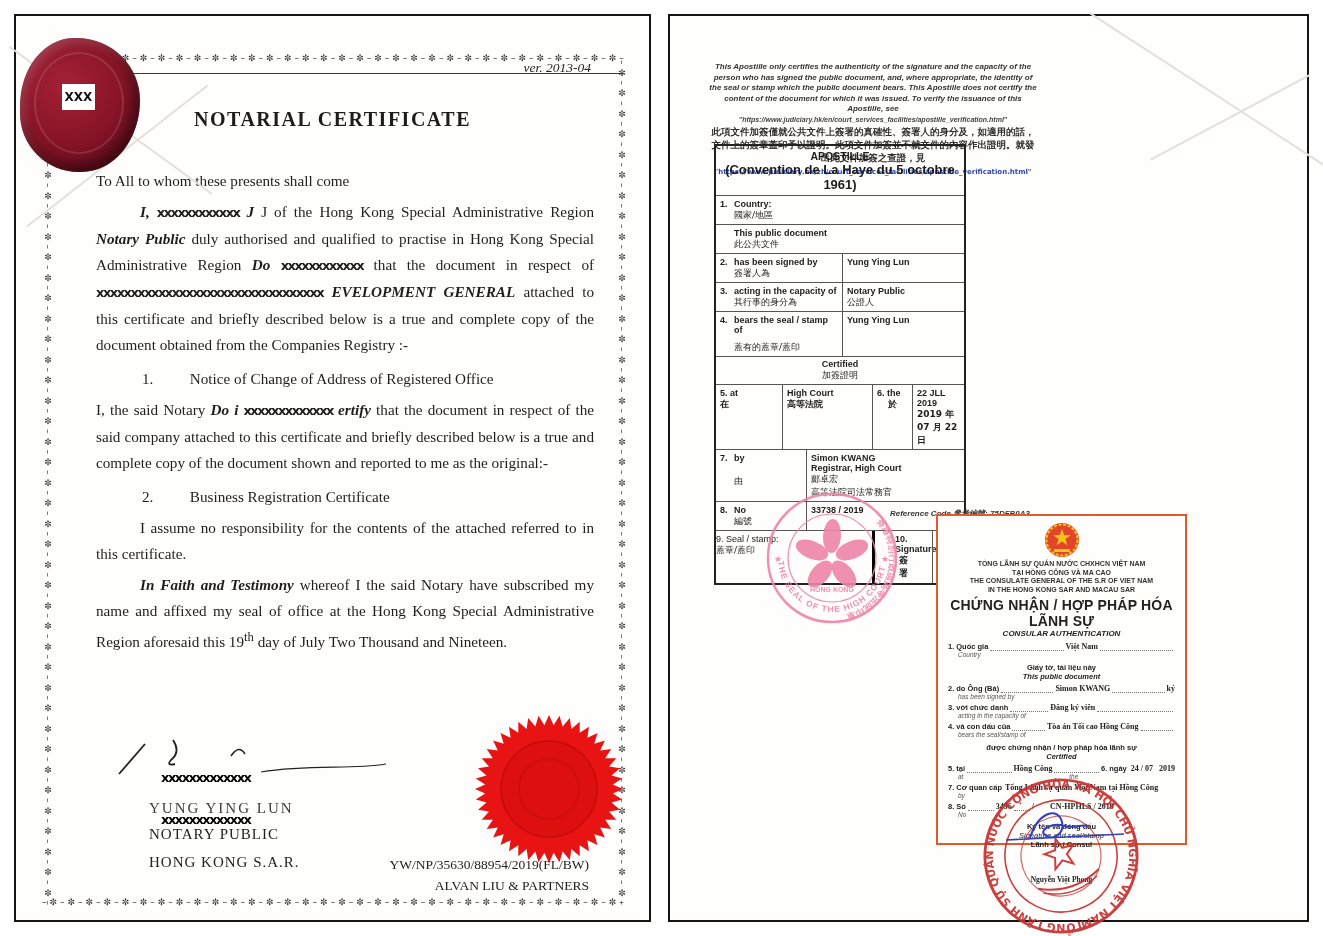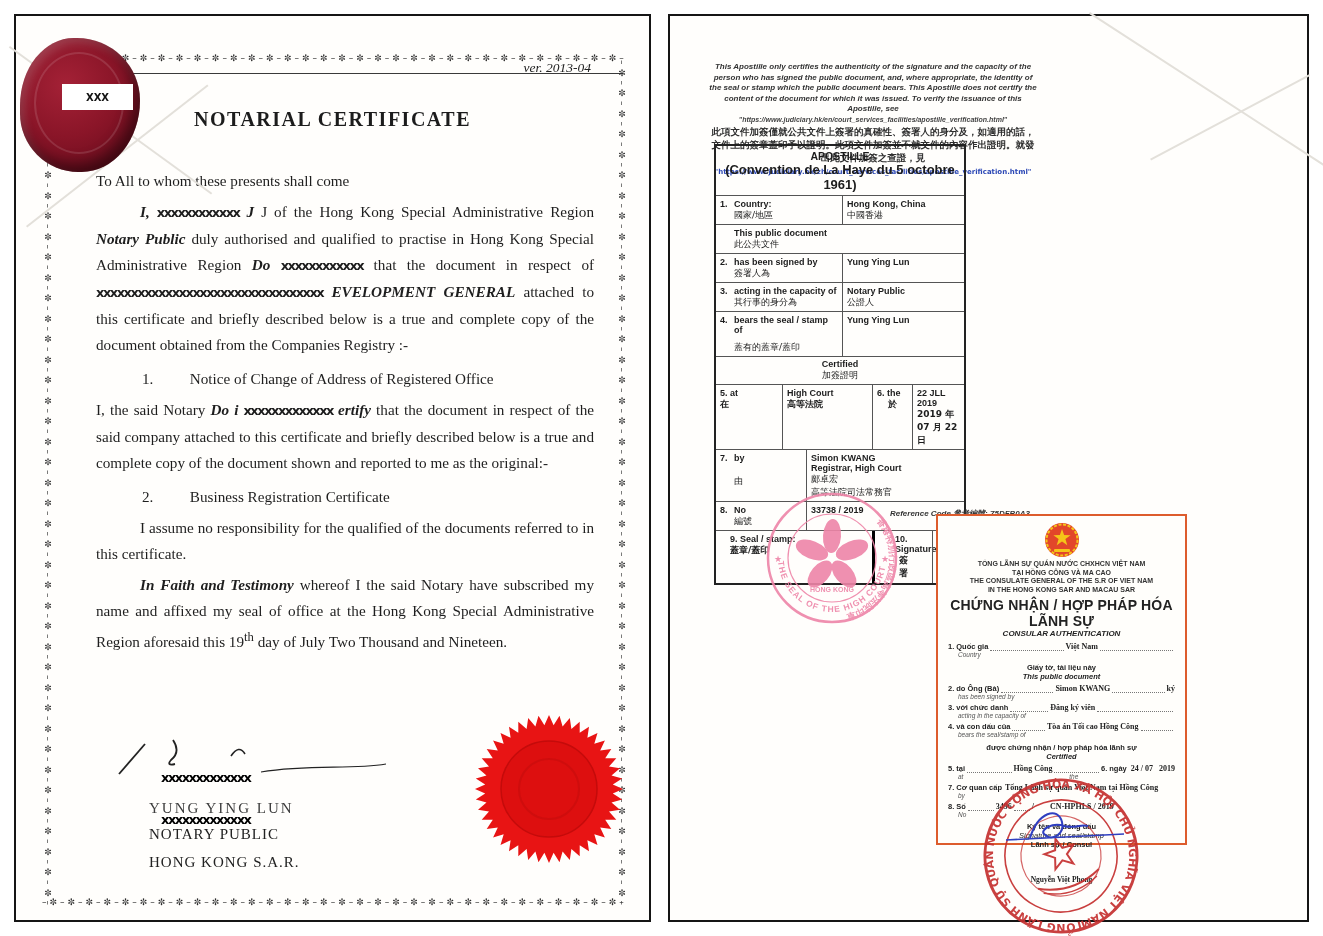--- a/index.html
+++ b/index.html
@@ -40,22 +40,22 @@
   .list-item { padding-left:46px; margin:8px 0 10px 0; text-align:left; }
   .list-item .num { display:inline-block; width:44px; }
 
   
   .wax { position:absolute; left:4px; top:22px; width:120px; height:134px; z-index:4;
          background:radial-gradient(circle at 38% 35%, #a42136 0%, #8a1528 45%, #6d0d1e 80%, #5c0a18 100%);
          border-radius:46% 54% 50% 50% / 52% 48% 55% 45%;
          box-shadow:inset -6px -8px 14px rgba(0,0,0,.45), inset 4px 5px 10px rgba(255,255,255,.18); }
   .wax::before { content:""; position:absolute; left:14px; top:14px; right:16px; bottom:18px;
          border:2px solid rgba(255,255,255,.12); border-radius:50%; }
-  .wax-label { position:absolute; left:42px; top:46px; width:71px; height:26px; background:#fff;
-         font-family:"DejaVu Sans", sans-serif; font-size:10px; font-weight:bold; color:#111;
+  .wax-label { position:absolute; left:42px; top:46px; width:33px; height:26px; background:#fff;
+         font-family:"DejaVu Sans", sans-serif; font-size:12px; font-weight:bold; color:#111;
          display:flex; align-items:center; justify-content:center; }
 
   
   .red-seal { position:absolute; left:458px; top:698px; z-index:3; }
 
   
   .sig-area { position:absolute; left:95px; top:710px; width:340px; z-index:5; }
   .sig-svg { position:absolute; left:0; top:0; }
   .sig-redact1 { position:absolute; left:50px; top:44px; }
   .sig-name { position:absolute; left:38px; top:74px; font-size:15px; letter-spacing:2px; color:#3d3d3d; }
@@ -88,21 +88,21 @@
   .ap-center { text-align:center; font-weight:bold; padding:2px 0; }
   .ap-center .zh { font-weight:normal; }
   .zh { font-family:"DejaVu Sans", sans-serif; }
   .ap-56 { display:flex; }
   .ap-56 .seg { padding:3px 4px 2px; }
   .s1 { width:66px; flex:none; font-weight:bold; }
   .s2 { width:90px; flex:none; border-left:1px solid #555; font-weight:bold; }
   .s3 { width:40px; flex:none; border-left:1px solid #555; font-weight:bold; }
   .s4 { flex:1; border-left:1px solid #555; font-weight:bold; }
   .ap-910 { display:flex; min-height:46px; }
-  .g1 { width:156px; flex:none; padding:3px 14px; font-weight:bold; }
+  .g1 { width:156px; flex:none; padding:3px 0; font-weight:normal; }
   .g2 { width:60px; flex:none; border-left:3px solid #000000; padding:3px 20px; font-weight:bold; }
   .g3 { flex:1; border-left:1px solid #555; position:relative; }
 
   .ref-code { position:absolute; left:120px; top:492px; width:240px; text-align:right;
               font-size:8px; font-style:italic; font-weight:bold; color:#333; }
 
   .court-seal { position:absolute; left:90px; top:470px; z-index:6; opacity:.9; }
 
   
   .vn-doc { position:absolute; left:266px; top:498px; width:251px; height:331px;
@@ -179,21 +179,21 @@
         <span class="redact">xxxxxxxxxxxxx</span>
         <span class="bi">ertify</span>
         <span>that the document in respect of the said company attached to this certificate and briefly described below is a true and complete copy of the document shown and reported to me as the original:-</span>
       </p>
 
       <p class="list-item">
         <span class="num">2.</span>
         <span>Business Registration Certificate</span>
       </p>
 
-      <p class="ind">I assume no responsibility for the qualified of the documents referred to in this certificate.</p>
+      <p class="ind">I assume no responsibility for the contents of the attached referred to in this certificate.</p>
 
       <p class="ind">
         <span class="bi">In Faith and Testimony</span>
         <span>whereof I the said Notary have subscribed my name and affixed my seal of office at the Hong Kong Special Administrative Region aforesaid this 19</span><sup>th</sup>
         <span>day of July Two Thousand and Nineteen.</span>
       </p>
     </div>
 
     <div class="sig-area">
       <svg class="sig-svg" width="320" height="70" viewBox="0 0 320 70">
@@ -208,20 +208,24 @@
       <span class="sig-cap1">NOTARY PUBLIC</span>
       <span class="sig-cap2">HONG KONG S.A.R.</span>
     </div>
 
     <svg class="red-seal" width="150" height="150" viewBox="0 0 150 150">
       <polygon id="starburst" fill="#e81414" points="75.0,1.0 79.6,11.2 85.5,1.8 88.6,12.5 95.8,4.0 97.4,15.0 105.7,7.7 105.7,18.8 115.0,12.7 113.4,23.8 123.5,19.1 120.3,29.7 130.9,26.5 126.2,36.6 137.3,35.0 131.2,44.3 142.3,44.3 135.0,52.6 146.0,54.2 137.5,61.4 148.2,64.5 138.8,70.4 149.0,75.0 138.8,79.6 148.2,85.5 137.5,88.6 146.0,95.8 135.0,97.4 142.3,105.7 131.2,105.7 137.3,115.0 126.2,113.4 130.9,123.5 120.3,120.3 123.5,130.9 113.4,126.2 115.0,137.3 105.7,131.2 105.7,142.3 97.4,135.0 95.8,146.0 88.6,137.5 85.5,148.2 79.6,138.8 75.0,149.0 70.4,138.8 64.5,148.2 61.4,137.5 54.2,146.0 52.6,135.0 44.3,142.3 44.3,131.2 35.0,137.3 36.6,126.2 26.5,130.9 29.7,120.3 19.1,123.5 23.8,113.4 12.7,115.0 18.8,105.7 7.7,105.7 15.0,97.4 4.0,95.8 12.5,88.6 1.8,85.5 11.2,79.6 1.0,75.0 11.2,70.4 1.8,64.5 12.5,61.4 4.0,54.2 15.0,52.6 7.7,44.3 18.8,44.3 12.7,35.0 23.8,36.6 19.1,26.5 29.7,29.7 26.5,19.1 36.6,23.8 35.0,12.7 44.3,18.8 44.3,7.7 52.6,15.0 54.2,4.0 61.4,12.5 64.5,1.8 70.4,11.2"></polygon>
       <circle cx="75" cy="75" r="48" fill="#dd0f0f" stroke="#c40b0b" stroke-width="1.5"></circle>
       <circle cx="75" cy="75" r="30" fill="none" stroke="#c90d0d" stroke-width="2" opacity="0.7"></circle>
     </svg>
 
+    <div class="doc-footer">
+      <div>YW/NP/35630/88954/2019(FL/BW)</div>
+      <div>ALVAN LIU &amp; PARTNERS</div>
+    </div>
   </div>
 
   <div class="page page-right">
     <div class="crease" style="left:420px; top:-4px; width:300px; transform:rotate(33deg);"></div>
     <div class="crease" style="left:640px; top:60px; width:180px; transform:rotate(152deg);"></div>
 
     <div class="disclaimer">
       <span>This Apostille only certifies the authenticity of the signature and the capacity of the person who has signed the public document, and, where appropriate, the identity of the seal or stamp which the public document bears. This Apostille does not certify the content of the document for which it was issued. To verify the issuance of this Apostille, see</span>
       <div class="url">"https://www.judiciary.hk/en/court_services_facilities/apostille_verification.html"</div>
       <div class="zh">
@@ -234,24 +238,20 @@
       <div class="ap-head">
         <div>APOSTILLE</div>
         <div class="sub">(Convention de La Haye du 5 octobre 1961)</div>
       </div>
 
       <div class="ap-row">
         <div class="cell c-num">1.</div>
         <div class="cell c-label">
           <div>Country:</div>
           <div class="zh">國家/地區</div>
-        </div>
-        <div class="cell c-val">
-          <div>Hong Kong, China</div>
-          <div class="zh">中國香港</div>
         </div>
       </div>
 
       <div class="ap-row">
         <div class="cell c-num"></div>
         <div class="cell c-label" style="width:260px">
           <div>This public document</div>
           <div class="zh">此公共文件</div>
         </div>
       </div>

